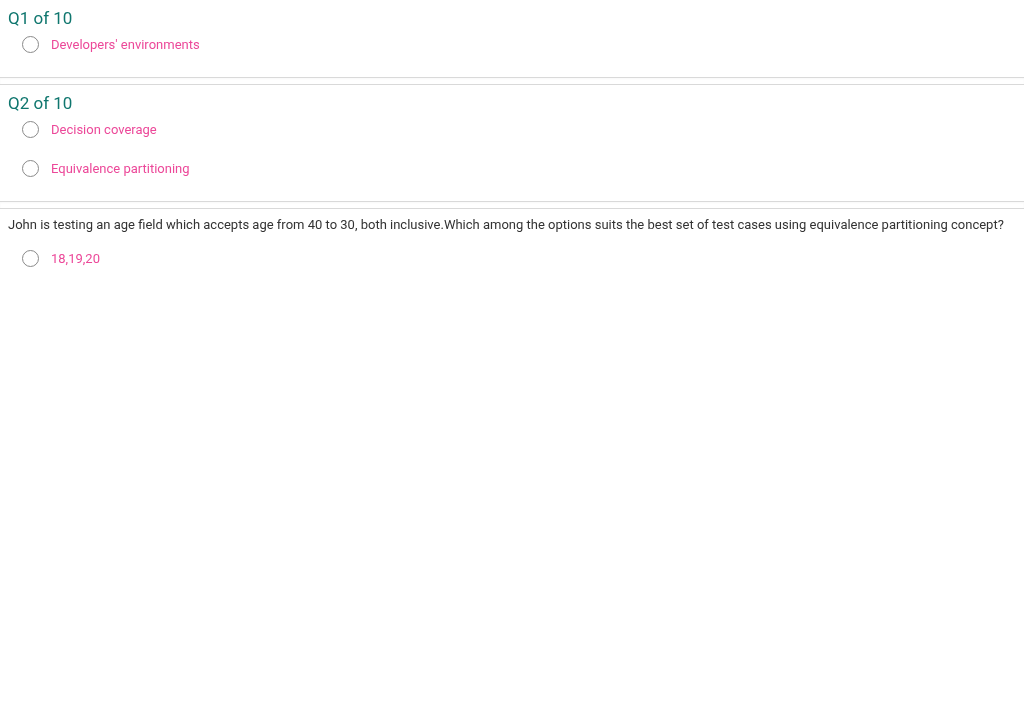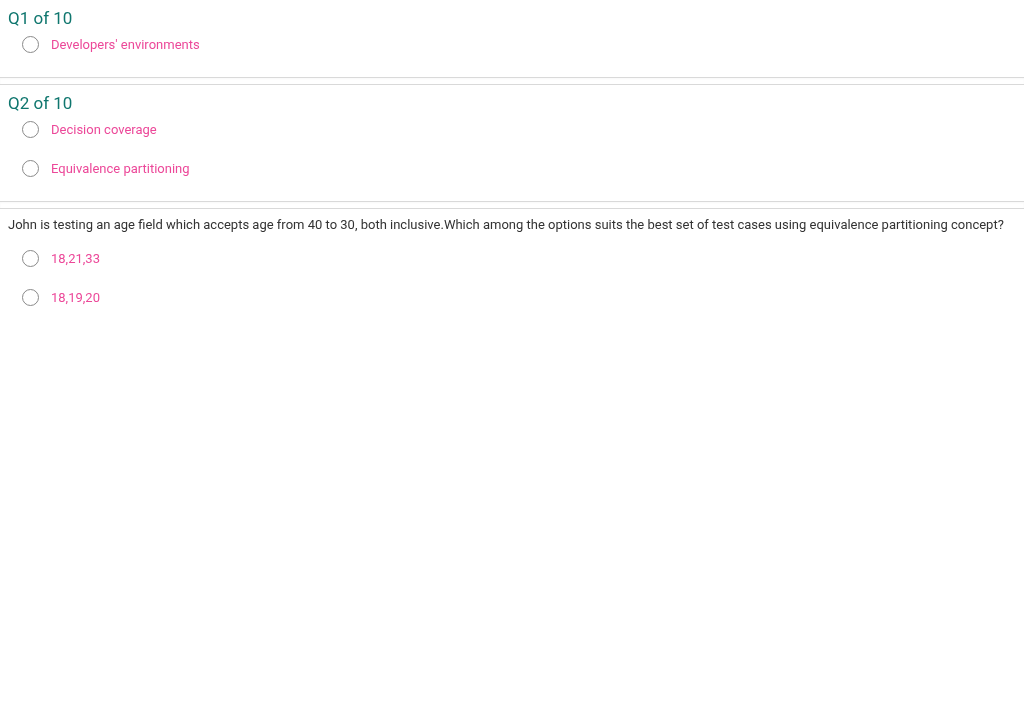--- a/index.html
+++ b/index.html
@@ -82,20 +82,16 @@
   </div>
 </div>
 
 <div class="divider"></div>
 
 <div class="question-block">
   <div class="question-prompt">John is testing an age field which accepts age from 40 to 30, both inclusive.Which among the options suits the best set of test cases using equivalence partitioning concept?</div>
   <div class="options">
     <div class="option-row">
       <div class="radio-circle"></div>
-      <div class="option-label">18,21,33</div>
-    </div>
-    <div class="option-row">
-      <div class="radio-circle"></div>
       <div class="option-label">18,19,20</div>
     </div>
   </div>
 </div>
 
 </body></html>

